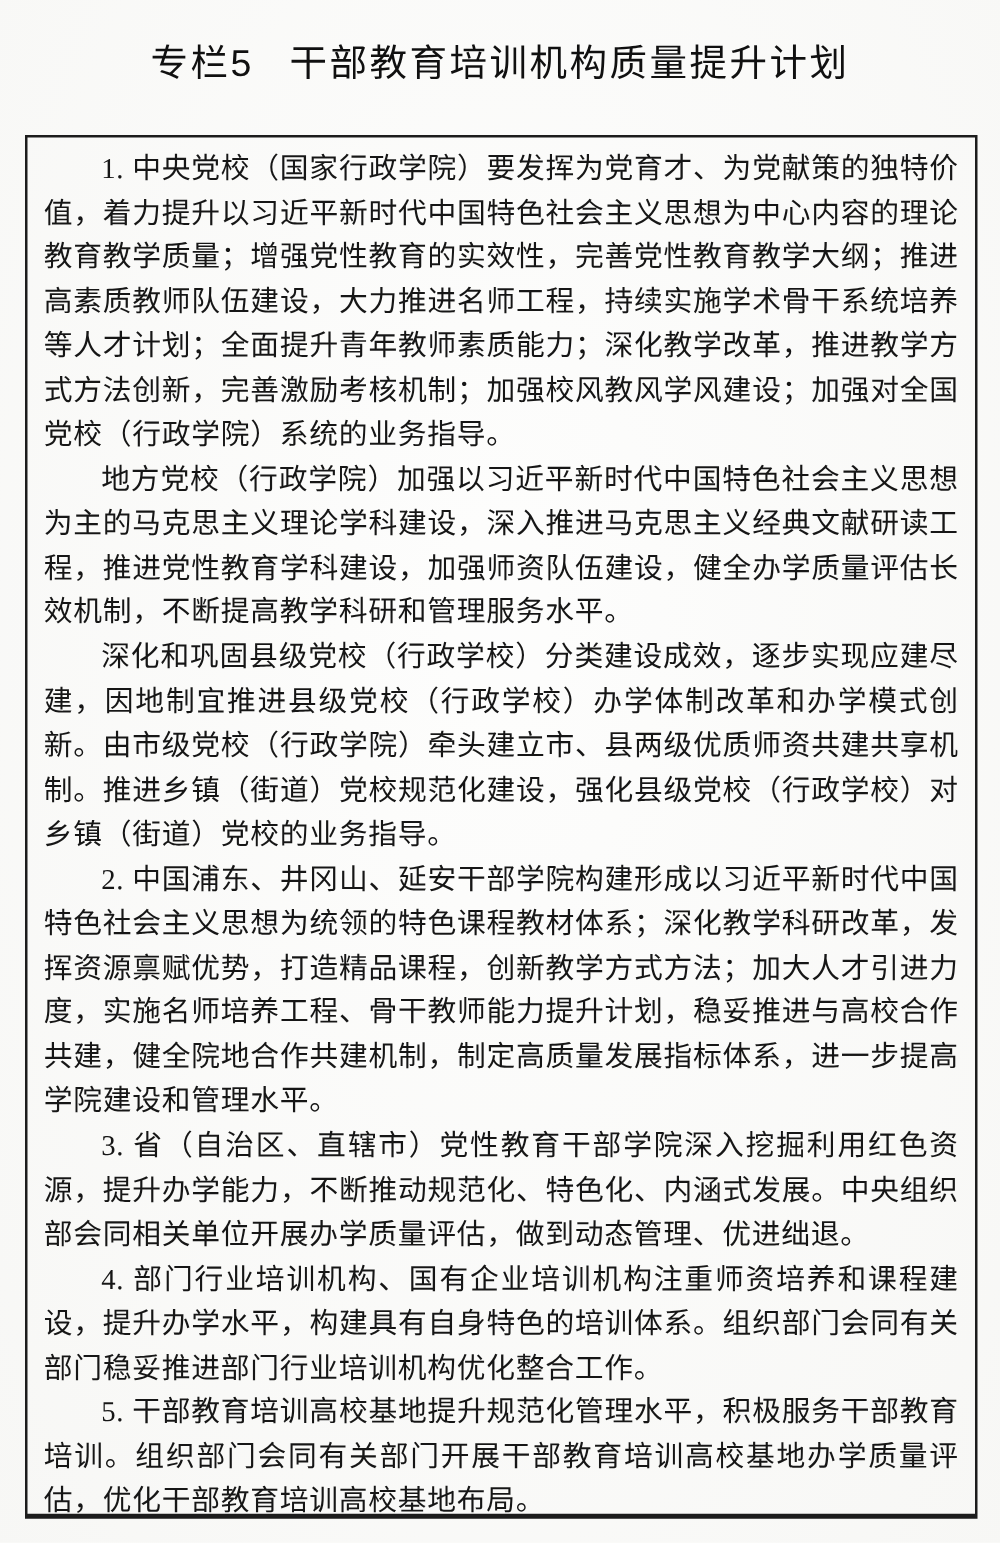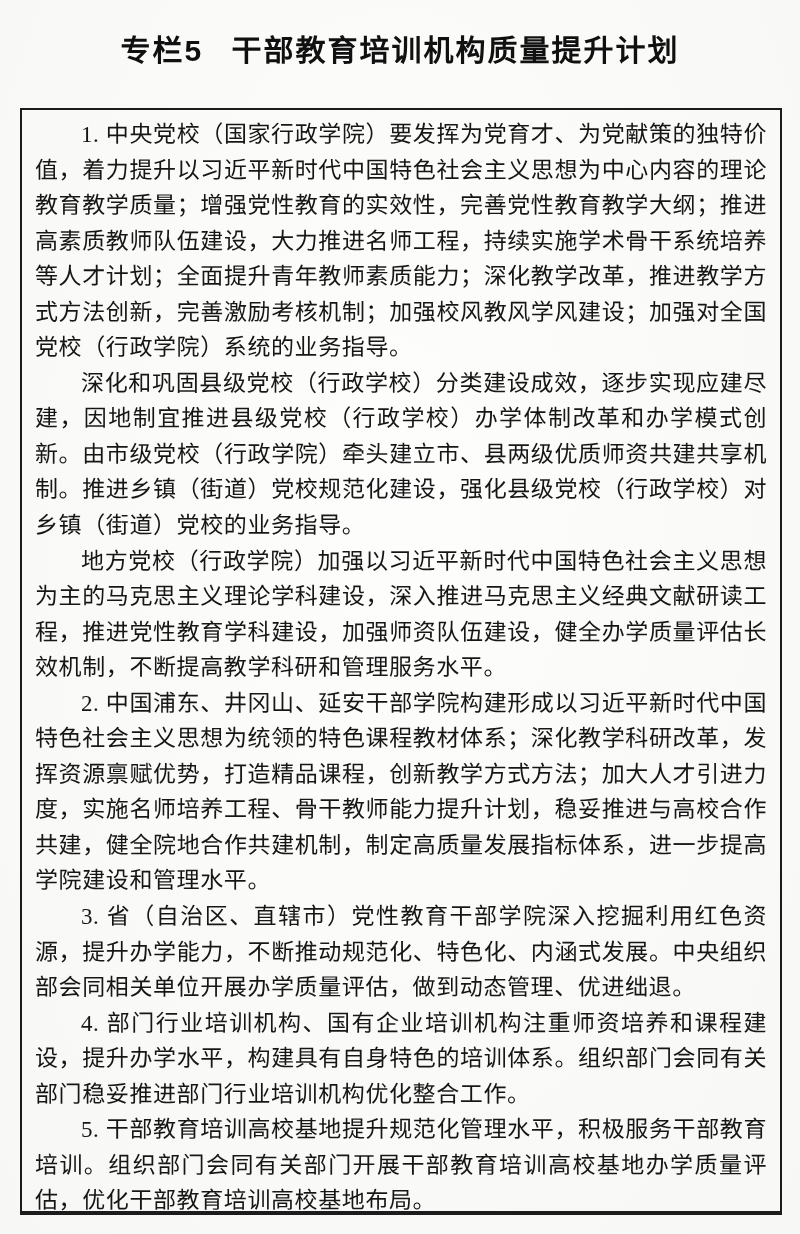--- a/index.html
+++ b/index.html
@@ -22,21 +22,21 @@
       radial-gradient(ellipse at 50% 40%, rgba(255,255,255,0.6), rgba(240,240,238,0.35)),
       #fbfbf9;
   }
   .doc-title {
     position: absolute;
     top: 26px;
     left: 0;
     width: 100%;
     text-align: center;
     font-family: "Liberation Sans", "DejaVu Sans", sans-serif;
-    font-weight: bold;
+    font-weight: normal;
     font-size: 30px;
     letter-spacing: 2px;
     color: #101010;
     white-space: nowrap;
   }
   .doc-title .prefix {
     margin-right: 0.95em;
   }
   .panel {
     position: absolute;
@@ -65,21 +65,21 @@
 <body>
 
 <div class="page">
 
   <div class="doc-title">
     <span class="prefix">专栏5</span><span>干部教育培训机构质量提升计划</span>
   </div>
 
   <div class="panel">
     <p>1. 中央党校（国家行政学院）要发挥为党育才、为党献策的独特价值，着力提升以习近平新时代中国特色社会主义思想为中心内容的理论教育教学质量；增强党性教育的实效性，完善党性教育教学大纲；推进高素质教师队伍建设，大力推进名师工程，持续实施学术骨干系统培养等人才计划；全面提升青年教师素质能力；深化教学改革，推进教学方式方法创新，完善激励考核机制；加强校风教风学风建设；加强对全国党校（行政学院）系统的业务指导。</p>
+    <p>地方党校（行政学院）加强以习近平新时代中国特色社会主义思想为主的马克思主义理论学科建设，深入推进马克思主义经典文献研读工程，推进党性教育学科建设，加强师资队伍建设，健全办学质量评估长效机制，不断提高教学科研和管理服务水平。</p>
     <p>深化和巩固县级党校（行政学校）分类建设成效，逐步实现应建尽建，因地制宜推进县级党校（行政学校）办学体制改革和办学模式创新。由市级党校（行政学院）牵头建立市、县两级优质师资共建共享机制。推进乡镇（街道）党校规范化建设，强化县级党校（行政学校）对乡镇（街道）党校的业务指导。</p>
-    <p>地方党校（行政学院）加强以习近平新时代中国特色社会主义思想为主的马克思主义理论学科建设，深入推进马克思主义经典文献研读工程，推进党性教育学科建设，加强师资队伍建设，健全办学质量评估长效机制，不断提高教学科研和管理服务水平。</p>
     <p>2. 中国浦东、井冈山、延安干部学院构建形成以习近平新时代中国特色社会主义思想为统领的特色课程教材体系；深化教学科研改革，发挥资源禀赋优势，打造精品课程，创新教学方式方法；加大人才引进力度，实施名师培养工程、骨干教师能力提升计划，稳妥推进与高校合作共建，健全院地合作共建机制，制定高质量发展指标体系，进一步提高学院建设和管理水平。</p>
     <p>3. 省（自治区、直辖市）党性教育干部学院深入挖掘利用红色资源，提升办学能力，不断推动规范化、特色化、内涵式发展。中央组织部会同相关单位开展办学质量评估，做到动态管理、优进绌退。</p>
     <p>4. 部门行业培训机构、国有企业培训机构注重师资培养和课程建设，提升办学水平，构建具有自身特色的培训体系。组织部门会同有关部门稳妥推进部门行业培训机构优化整合工作。</p>
     <p>5. 干部教育培训高校基地提升规范化管理水平，积极服务干部教育培训。组织部门会同有关部门开展干部教育培训高校基地办学质量评估，优化干部教育培训高校基地布局。</p>
   </div>
 
 </div>
 
 </body></html>

